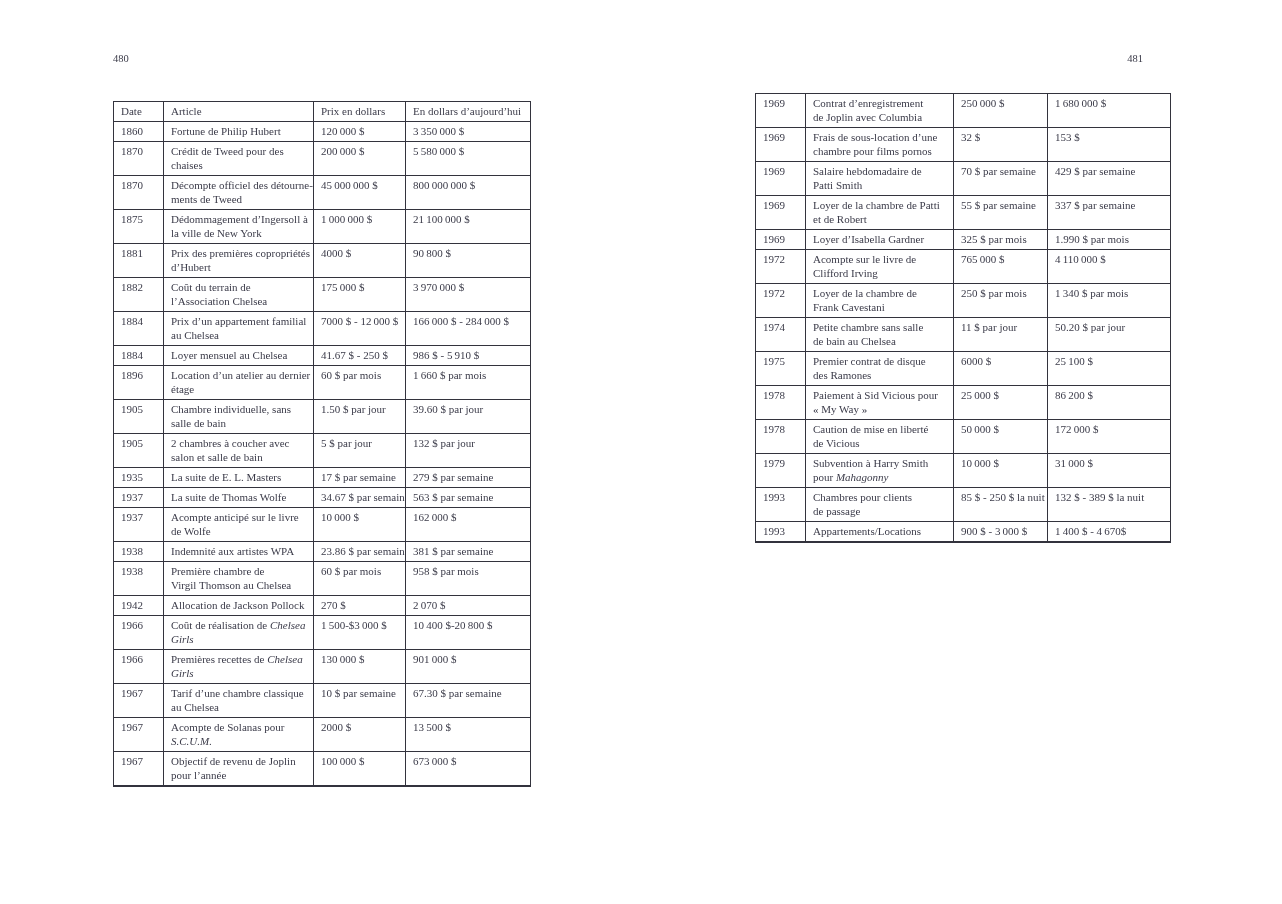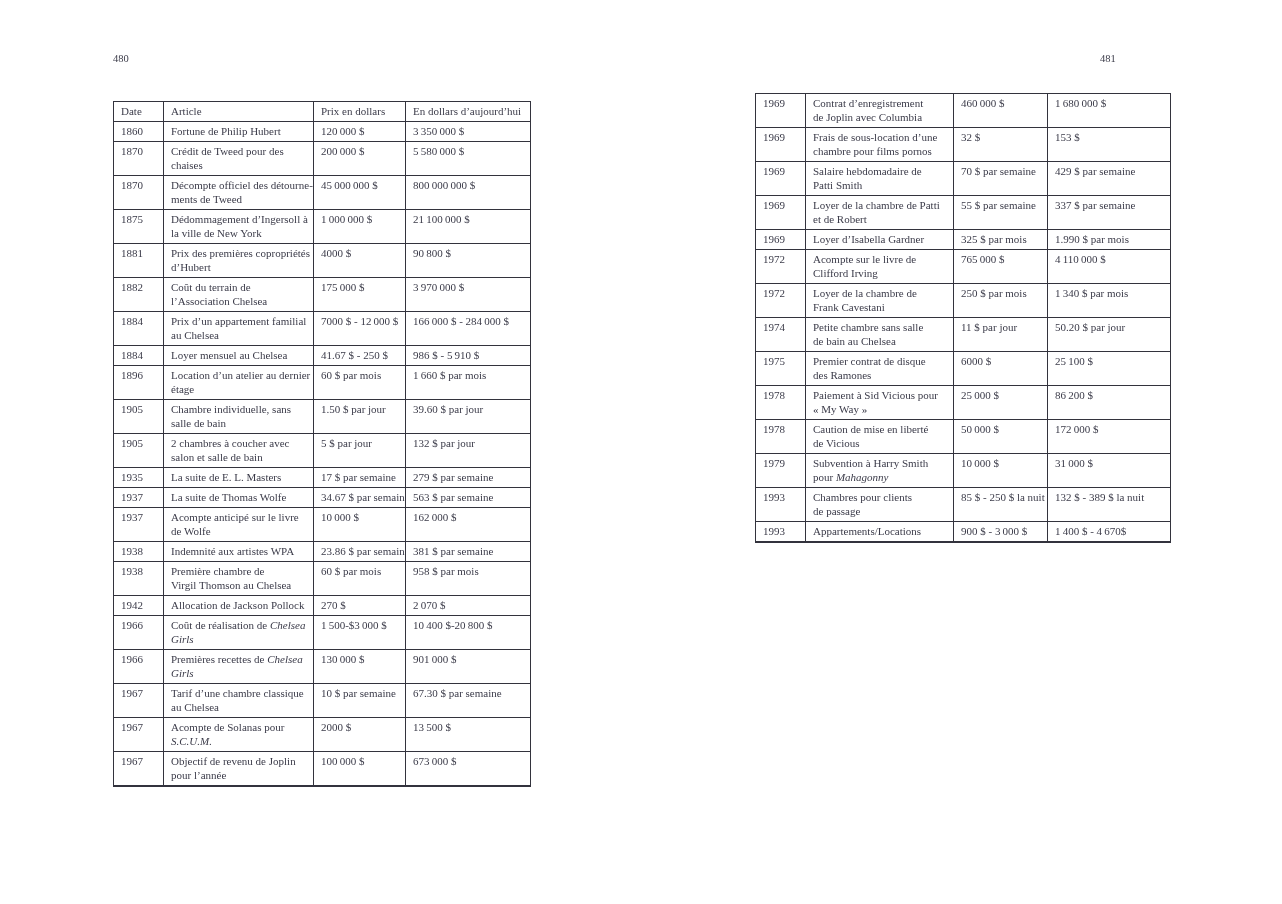--- a/index.html
+++ b/index.html
@@ -16,21 +16,21 @@
     color: #3b3b49;
     overflow: hidden;
   }
   .folio {
     position: absolute;
     font-size: 10.5px;
     line-height: 12px;
     color: #3b3b49;
   }
   .folio-left { left: 113px; top: 53px; }
-  .folio-right { left: 1100px; top: 53px; width: 70px; text-align: left; }
+  .folio-right { left: 1100px; top: 53px; width: 70px; text-align: center; }
 
   table.price-table {
     position: absolute;
     border-collapse: collapse;
     table-layout: fixed;
     border: 1px solid #33333d;
     border-bottom-width: 2px;
   }
   table.table-left  { left: 113px; top: 101px; width: 417px; }
   table.table-right { left: 755px; top: 93px; width: 415px; }
@@ -212,21 +212,21 @@
     <colgroup>
       <col style="width:50px">
       <col style="width:148px">
       <col style="width:94px">
       <col style="width:123px">
     </colgroup>
     <tbody>
         <tr>
           <td>1969</td>
           <td>Contrat d’enregistrement<br>de Joplin avec Columbia</td>
-          <td>460 000 $</td>
+          <td>250 000 $</td>
           <td>1 680 000 $</td>
         </tr>
         <tr>
           <td>1969</td>
           <td>Frais de sous-location d’une<br>chambre pour films pornos</td>
           <td>32 $</td>
           <td>153 $</td>
         </tr>
         <tr>
           <td>1969</td>

